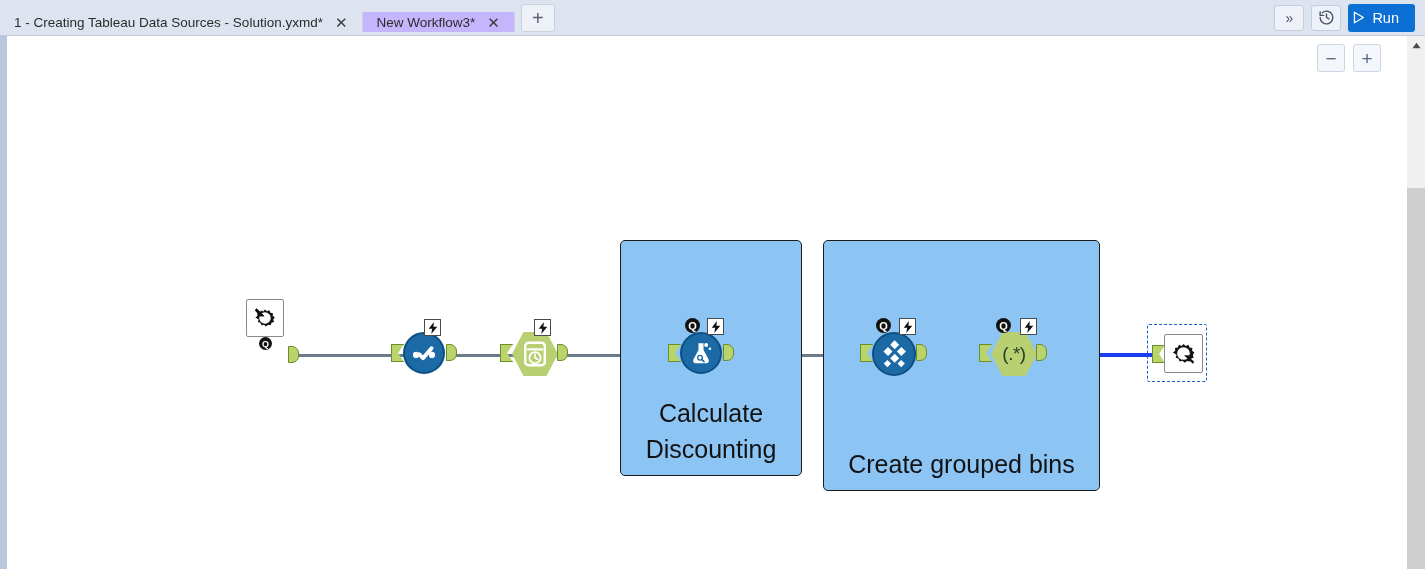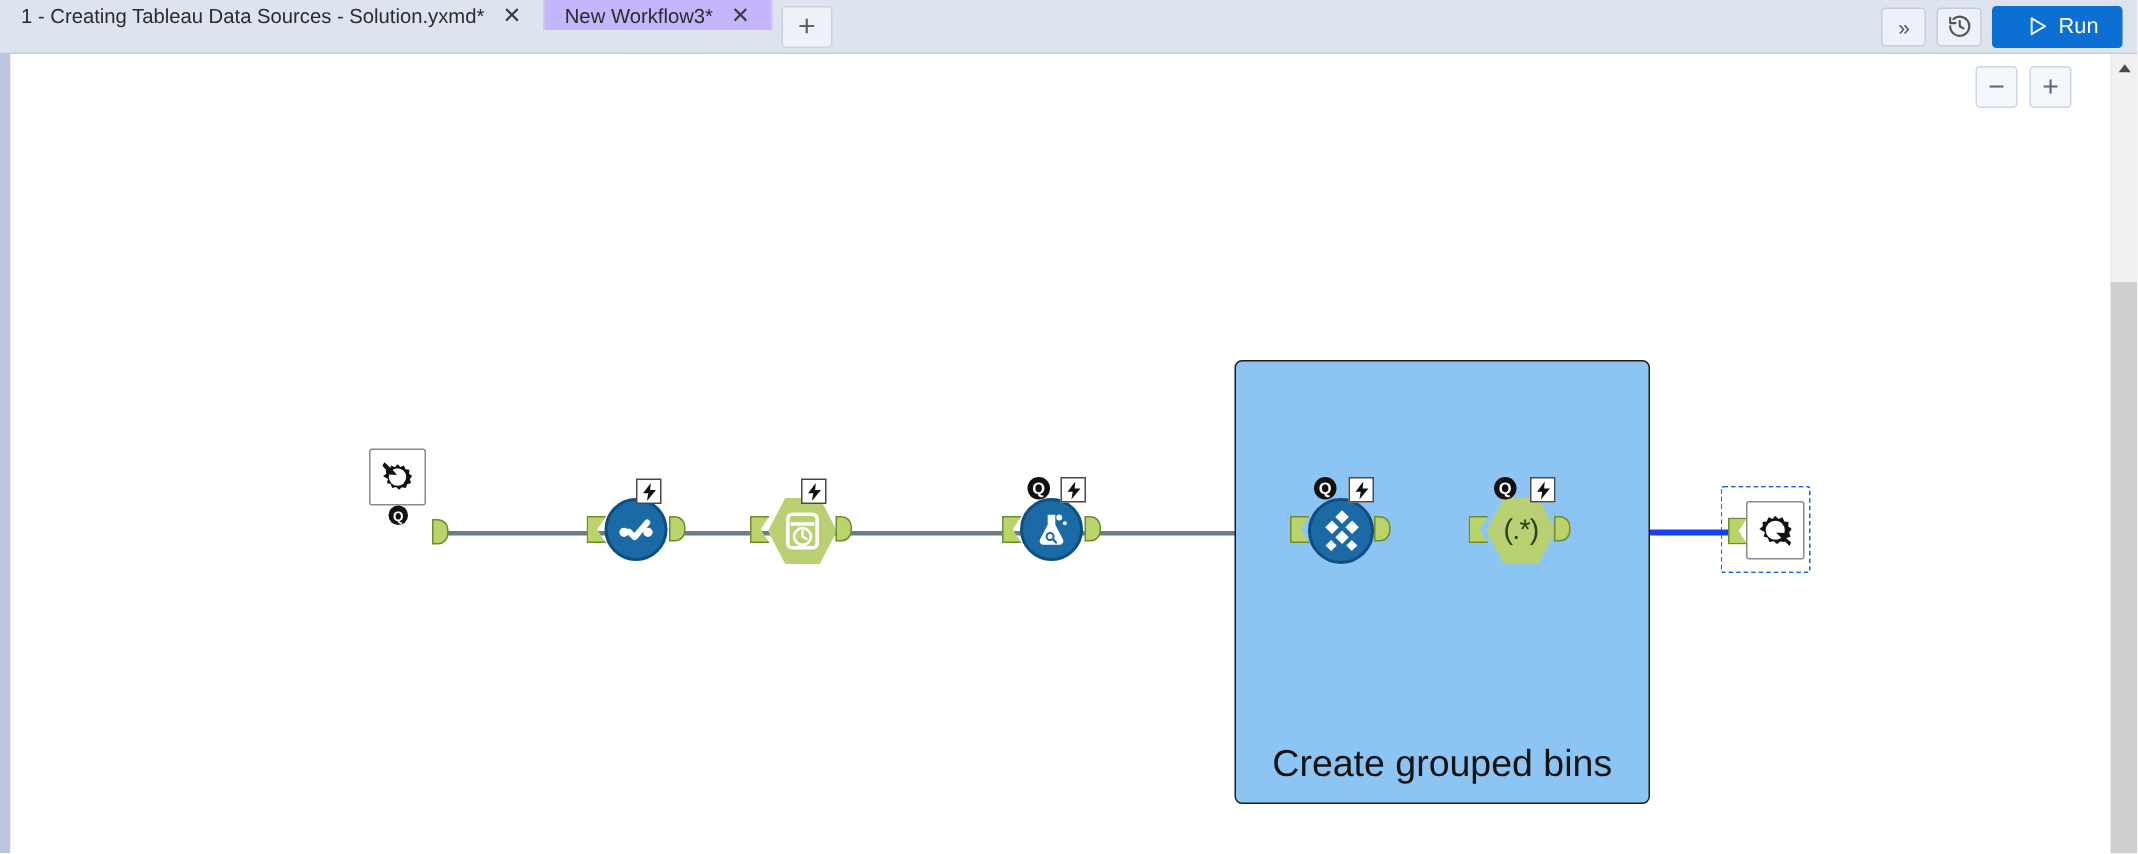--- a/index.html
+++ b/index.html
@@ -18,20 +18,21 @@
     background: #dde4f0;
     border-bottom: 1px solid #c3ccdc;
     display: flex; align-items: stretch;
   }
   .tab {
     display: flex; align-items: center; gap: 10px;
     padding: 0 12px 0 14px; height: 20px;
     font-size: 13.5px; color: #2b2b2b; white-space: nowrap;
     border-right: 1px solid #c9d2e1;
     cursor: default;
+    margin-top: 12px;
   }
   .tab.inactive { background: #dde4f0; }
   .tab.active { background: #c4b5fd; border-right: 1px solid #c9d2e1; }
   .tab-close {
     font-size: 15px; color: #3b3b3b; line-height: 1;
     padding: 1px 2px; cursor: pointer; font-family: "Liberation Sans", sans-serif;
   }
   .newtab {
     width: 34px; height: 28px; margin: 4px 0 0 6px;
     border: 1px solid #c9d2e1; border-radius: 3px;
@@ -44,21 +45,21 @@
     padding-right: 10px;
   }
   .tb-btn {
     width: 30px; height: 26px; border: 1px solid #c4cddd; border-radius: 3px;
     background: #eef2f8; display: flex; align-items: center; justify-content: center;
     color: #4a5costume; color: #4b5costume; color: #4a5566; cursor: pointer;
   }
   .tb-btn svg { display: block; }
   .run-btn {
     display: flex; align-items: center; gap: 7px;
-    height: 28px; padding: 0 16px 0 24px;
+    height: 28px; padding: 0 16px 0 4px;
     background: #0b6fd4; color: #ffffff; border-radius: 3px;
     font-size: 14.5px; cursor: pointer;
   }
 
   
   .canvas {
     position: absolute; left: 0; top: 36px; width: 1425px; height: 533px;
     background: #ffffff; overflow: hidden;
   }
   .left-rail {
@@ -224,22 +225,25 @@
       </div>
 
       <div class="wire" style="left:288px; top:318px; width:115px;"></div>
       <div class="wire" style="left:440px; top:318px; width:72px;"></div>
       <div class="wire" style="left:548px; top:318px; width:138px;"></div>
       <div class="wire" style="left:713px; top:318px; width:164px;"></div>
       <div class="wire" style="left:905px; top:318px; width:88px;"></div>
       <div class="wire selected" style="left:1026px; top:317px; width:126px;"></div>
 
 
-
-      <div class="container-box" style="left:816px; top:204px; width:277px; height:296px;">
+      <div class="container-box" style="left:613px; top:204px; width:182px; height:236px;">
+        <div class="container-label">Calculate Discounting</div>
+      </div>
+
+      <div class="container-box" style="left:816px; top:204px; width:277px; height:251px;">
         <div class="container-label">Create grouped bins</div>
       </div>
 
       <div class="tool" style="left:239px; top:263px;">
         <div class="tool-macro">
           <svg width="28" height="28" viewBox="0 0 32 32">
             <g fill="#111111">
               <path d="M16 6.2 18.2 8.4 21 7.2l1.1 2.9 3 .4-.3 3 2.4 1.8-1.8 2.4.9 2.9-2.9.9-1 2.8-3-.5-2.3 1.9-2.2-2-3 .6-1.1-2.9-2.9-.9.9-2.9L5 15.4l2.4-1.8-.3-3 3-.4L11.2 7.3l2.8 1.2z"></path>
               <circle cx="16" cy="16" r="6.6" fill="#ffffff"></circle>
               <path d="M6.6 5.4 14.4 13l-4.9.3 1-1.2-6-4.6z"></path>

